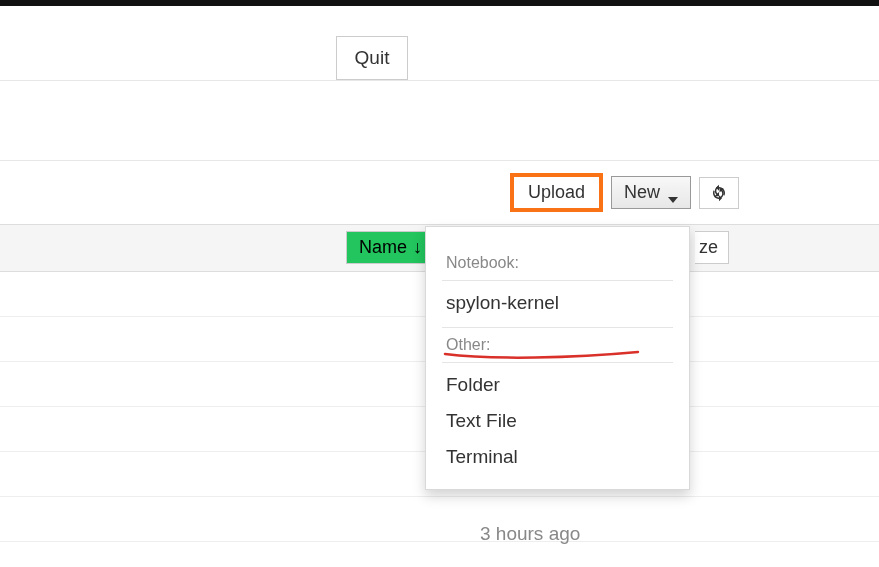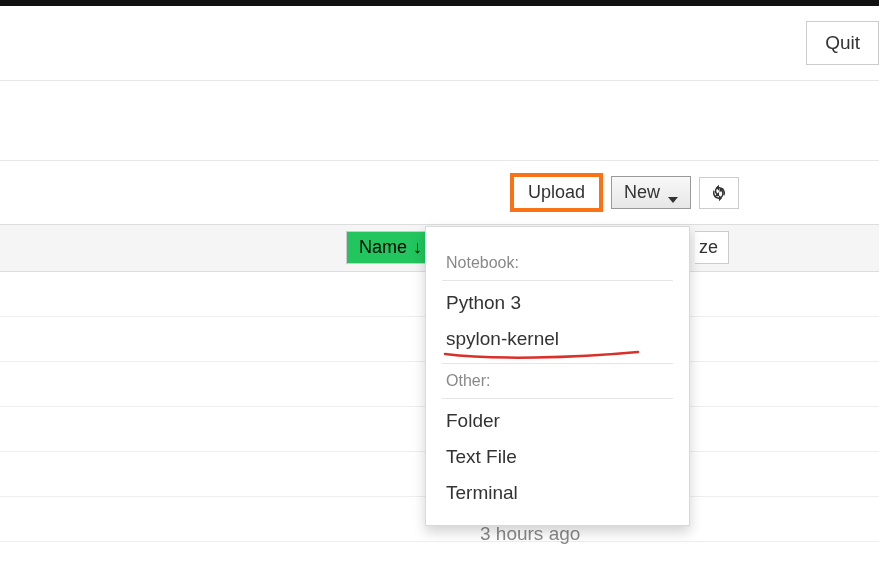--- a/index.html
+++ b/index.html
@@ -17,21 +17,23 @@
       height: 6px;
       background: #111;
       width: 100%;
     }
     .header {
       height: 75px;
       border-bottom: 1px solid #e7e7e7;
       display: flex;
       justify-content: flex-end;
       align-items: center;
+      padding-right: 135px;
       gap: 14px;
+      flex-direction: column;
     }
     .btn {
       background: #fff;
       border: 1px solid #ccc;
       padding: 10px 18px;
       font-size: 19px;
       color: #333;
       cursor: pointer;
       font-family: inherit;
     }
@@ -208,21 +210,20 @@
 <div class="file-row"></div>
 <div class="file-row"></div>
 <div class="file-row"></div>
 <div class="file-row"></div>
 <div class="file-row"></div>
 <div class="file-row"></div>
 
 <div class="dropdown">
   <div class="dropdown-section-label">Notebook:</div>
   <hr class="dropdown-hr">
-  <div class="dropdown-item">Python 3</div>
   <div class="dropdown-item">spylon-kernel</div>
   <hr class="dropdown-hr">
   <div class="dropdown-section-label">Other:</div>
   <hr class="dropdown-hr">
   <div class="dropdown-item">Folder</div>
   <div class="dropdown-item">Text File</div>
   <div class="dropdown-item">Terminal</div>
 </div>
 
 <svg class="red-underline" width="200" height="14">

